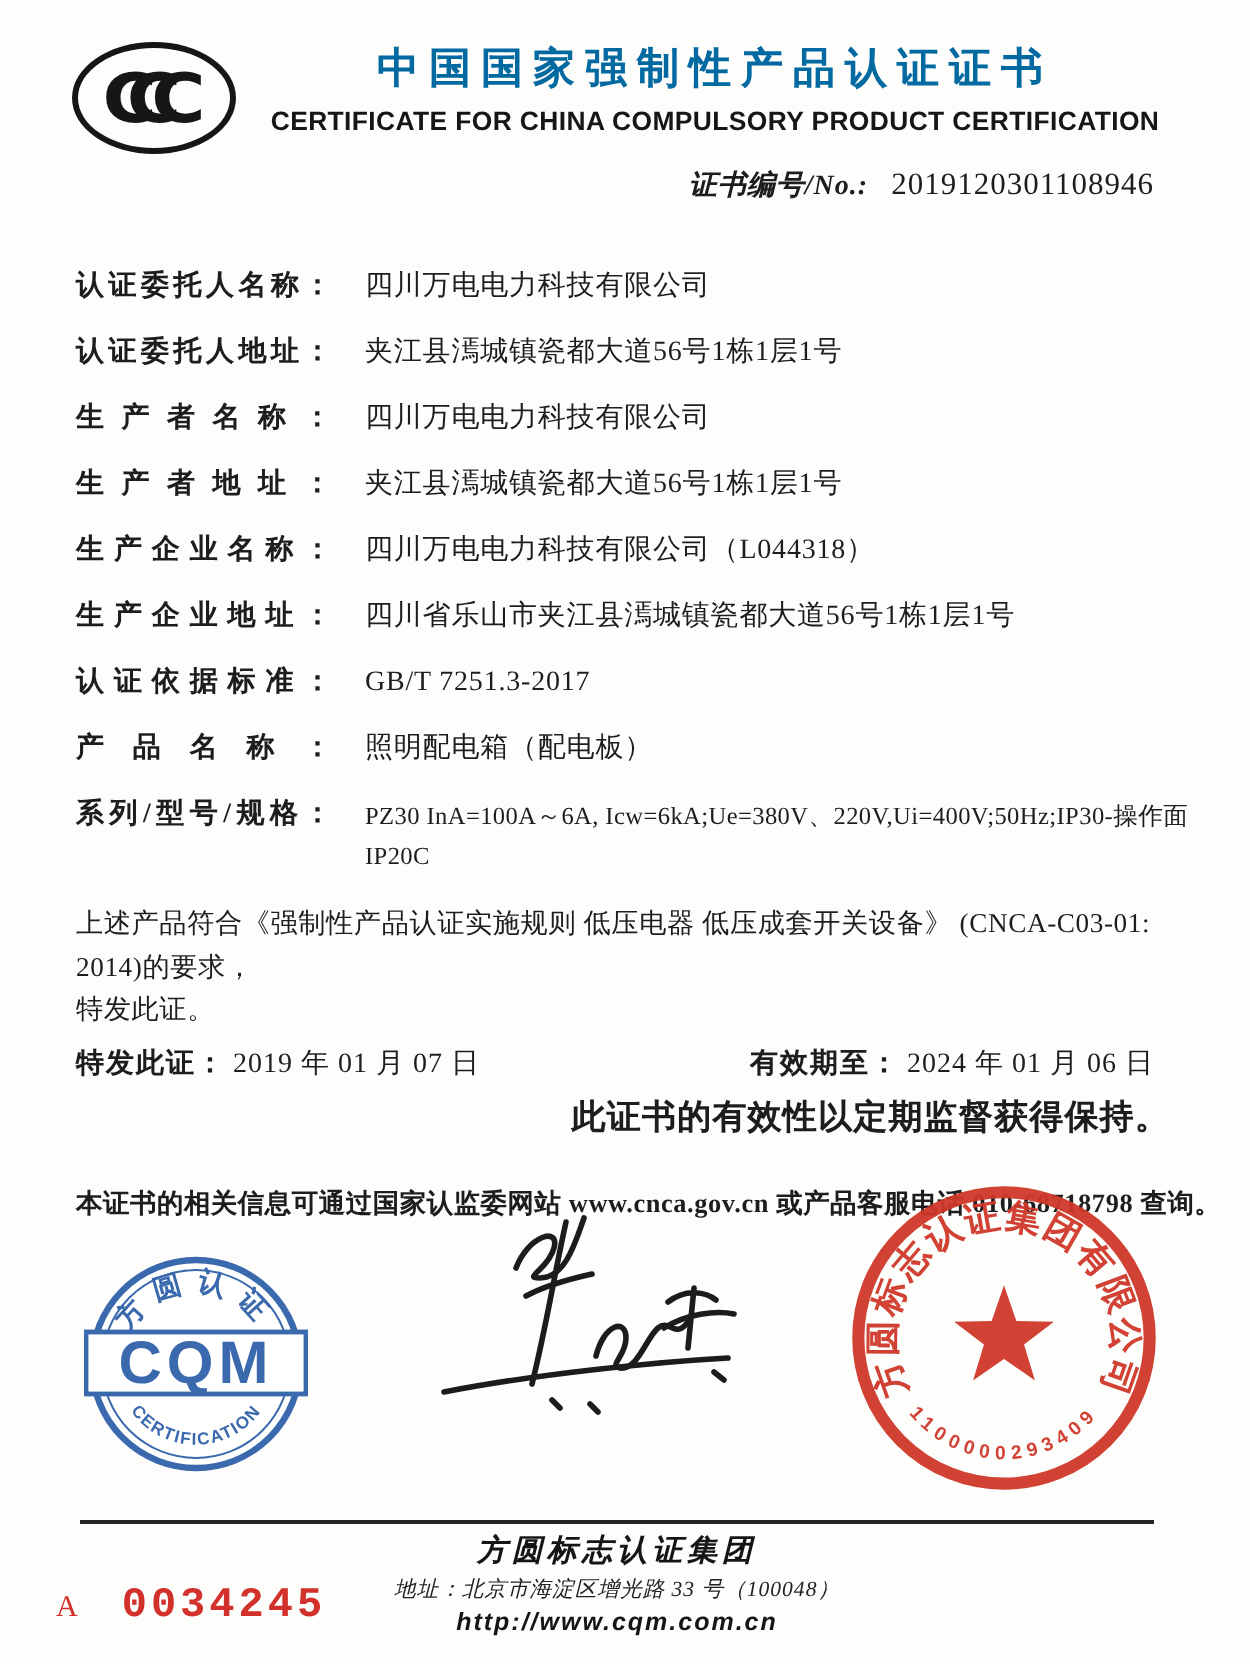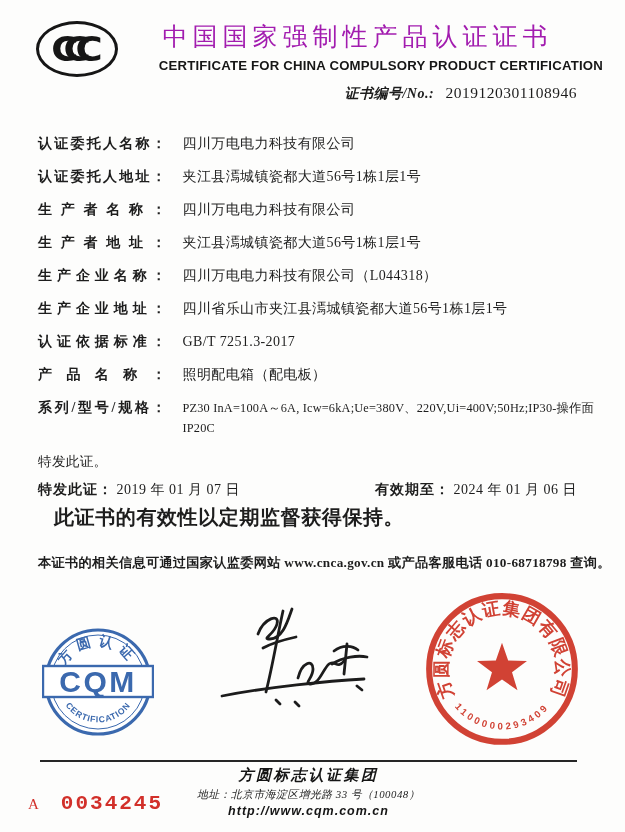--- a/index.html
+++ b/index.html
@@ -22,27 +22,27 @@
     box-sizing:border-box;
   }
   .ccc-letters{
     font-family:"DejaVu Sans",sans-serif;
     font-weight:900;font-size:37px;line-height:1;
     letter-spacing:-15px;padding-right:15px;
     transform:scaleY(0.92);color:#161616;
   }
   .header-text{margin-left:112px;margin-right:22px;text-align:center;}
   .title{
-    font-size:25px;font-weight:normal;letter-spacing:5px;
-    color:#a21caf;white-space:nowrap;
+    font-size:21px;font-weight:bold;letter-spacing:5px;
+    color:#0369a1;white-space:nowrap;
   }
   .subtitle{
     font-family:"Liberation Sans",sans-serif;
     font-size:13.2px;font-weight:bold;letter-spacing:0.2px;
-    margin-top:5px;color:#161616;white-space:nowrap;text-align:right;
+    margin-top:5px;color:#161616;white-space:nowrap;
   }
   .certno-line{
     position:absolute;right:48px;top:84px;
     font-size:14px;white-space:nowrap;
   }
   .certno-label{font-weight:bold;font-style:italic;letter-spacing:0.5px;}
   .certno-value{font-size:15.5px;letter-spacing:0.5px;margin-left:8px;}
   
   .fields{margin:16px 45px 0 38px;}
   .f-row{margin-bottom:13px;line-height:20px;font-size:14px;white-space:nowrap;}
@@ -55,21 +55,21 @@
   .f-value{display:inline-block;margin-left:13px;vertical-align:top;letter-spacing:0.4px;}
   .series-value{font-size:12.3px;letter-spacing:0.2px;line-height:20px;}
   
   .statement{margin:8px 40px 0 38px;font-size:13.6px;line-height:21.5px;letter-spacing:0.3px;}
   .dates-row{
     display:flex;justify-content:space-between;
     margin:7px 48px 0 38px;font-size:14px;line-height:20px;white-space:nowrap;
   }
   .d-label{font-weight:bold;letter-spacing:1px;}
   .d-value{letter-spacing:0.5px;}
-  .validity-note{margin:4px 40px 0 54px;font-size:20px;font-weight:bold;letter-spacing:0.6px;}
+  .validity-note{margin:4px 40px 0 54px;font-size:17px;font-weight:bold;letter-spacing:0.6px;text-align:right;}
   .info-note{margin:23px 40px 0 38px;font-size:13.2px;font-weight:bold;letter-spacing:0.3px;white-space:nowrap;}
   
   .cqm-logo{position:absolute;left:42px;top:620px;width:112px;height:124px;}
   .signature{position:absolute;left:206px;top:598px;width:182px;height:132px;}
   .red-seal{position:absolute;left:421px;top:584px;width:162px;height:172px;opacity:0.95;}
   
   .footer-divider{
     position:absolute;left:40px;right:48px;top:760px;
     border-top:2.5px solid #262626;height:0;
   }
@@ -143,20 +143,21 @@
       <span class="f-label">产品名称：</span>
       <span class="f-value">照明配电箱（配电板）</span>
     </div>
     <div class="f-row">
       <span class="f-label">系列/型号/规格：</span>
       <span class="f-value series-value"><span>PZ30 InA=100A～6A, Icw=6kA;Ue=380V、220V,Ui=400V;50Hz;IP30-操作面</span><br><span>IP20C</span></span>
     </div>
   </div>
 
   <div class="statement">
+    <div>上述产品符合《强制性产品认证实施规则 低压电器 低压成套开关设备》 (CNCA-C03-01: 2014)的要求，</div>
     <div>特发此证。</div>
   </div>
 
   <div class="dates-row">
     <div>
       <span class="d-label">特发此证：</span>
       <span class="d-value">2019 年 01 月 07 日</span>
     </div>
     <div>
       <span class="d-label">有效期至：</span>

